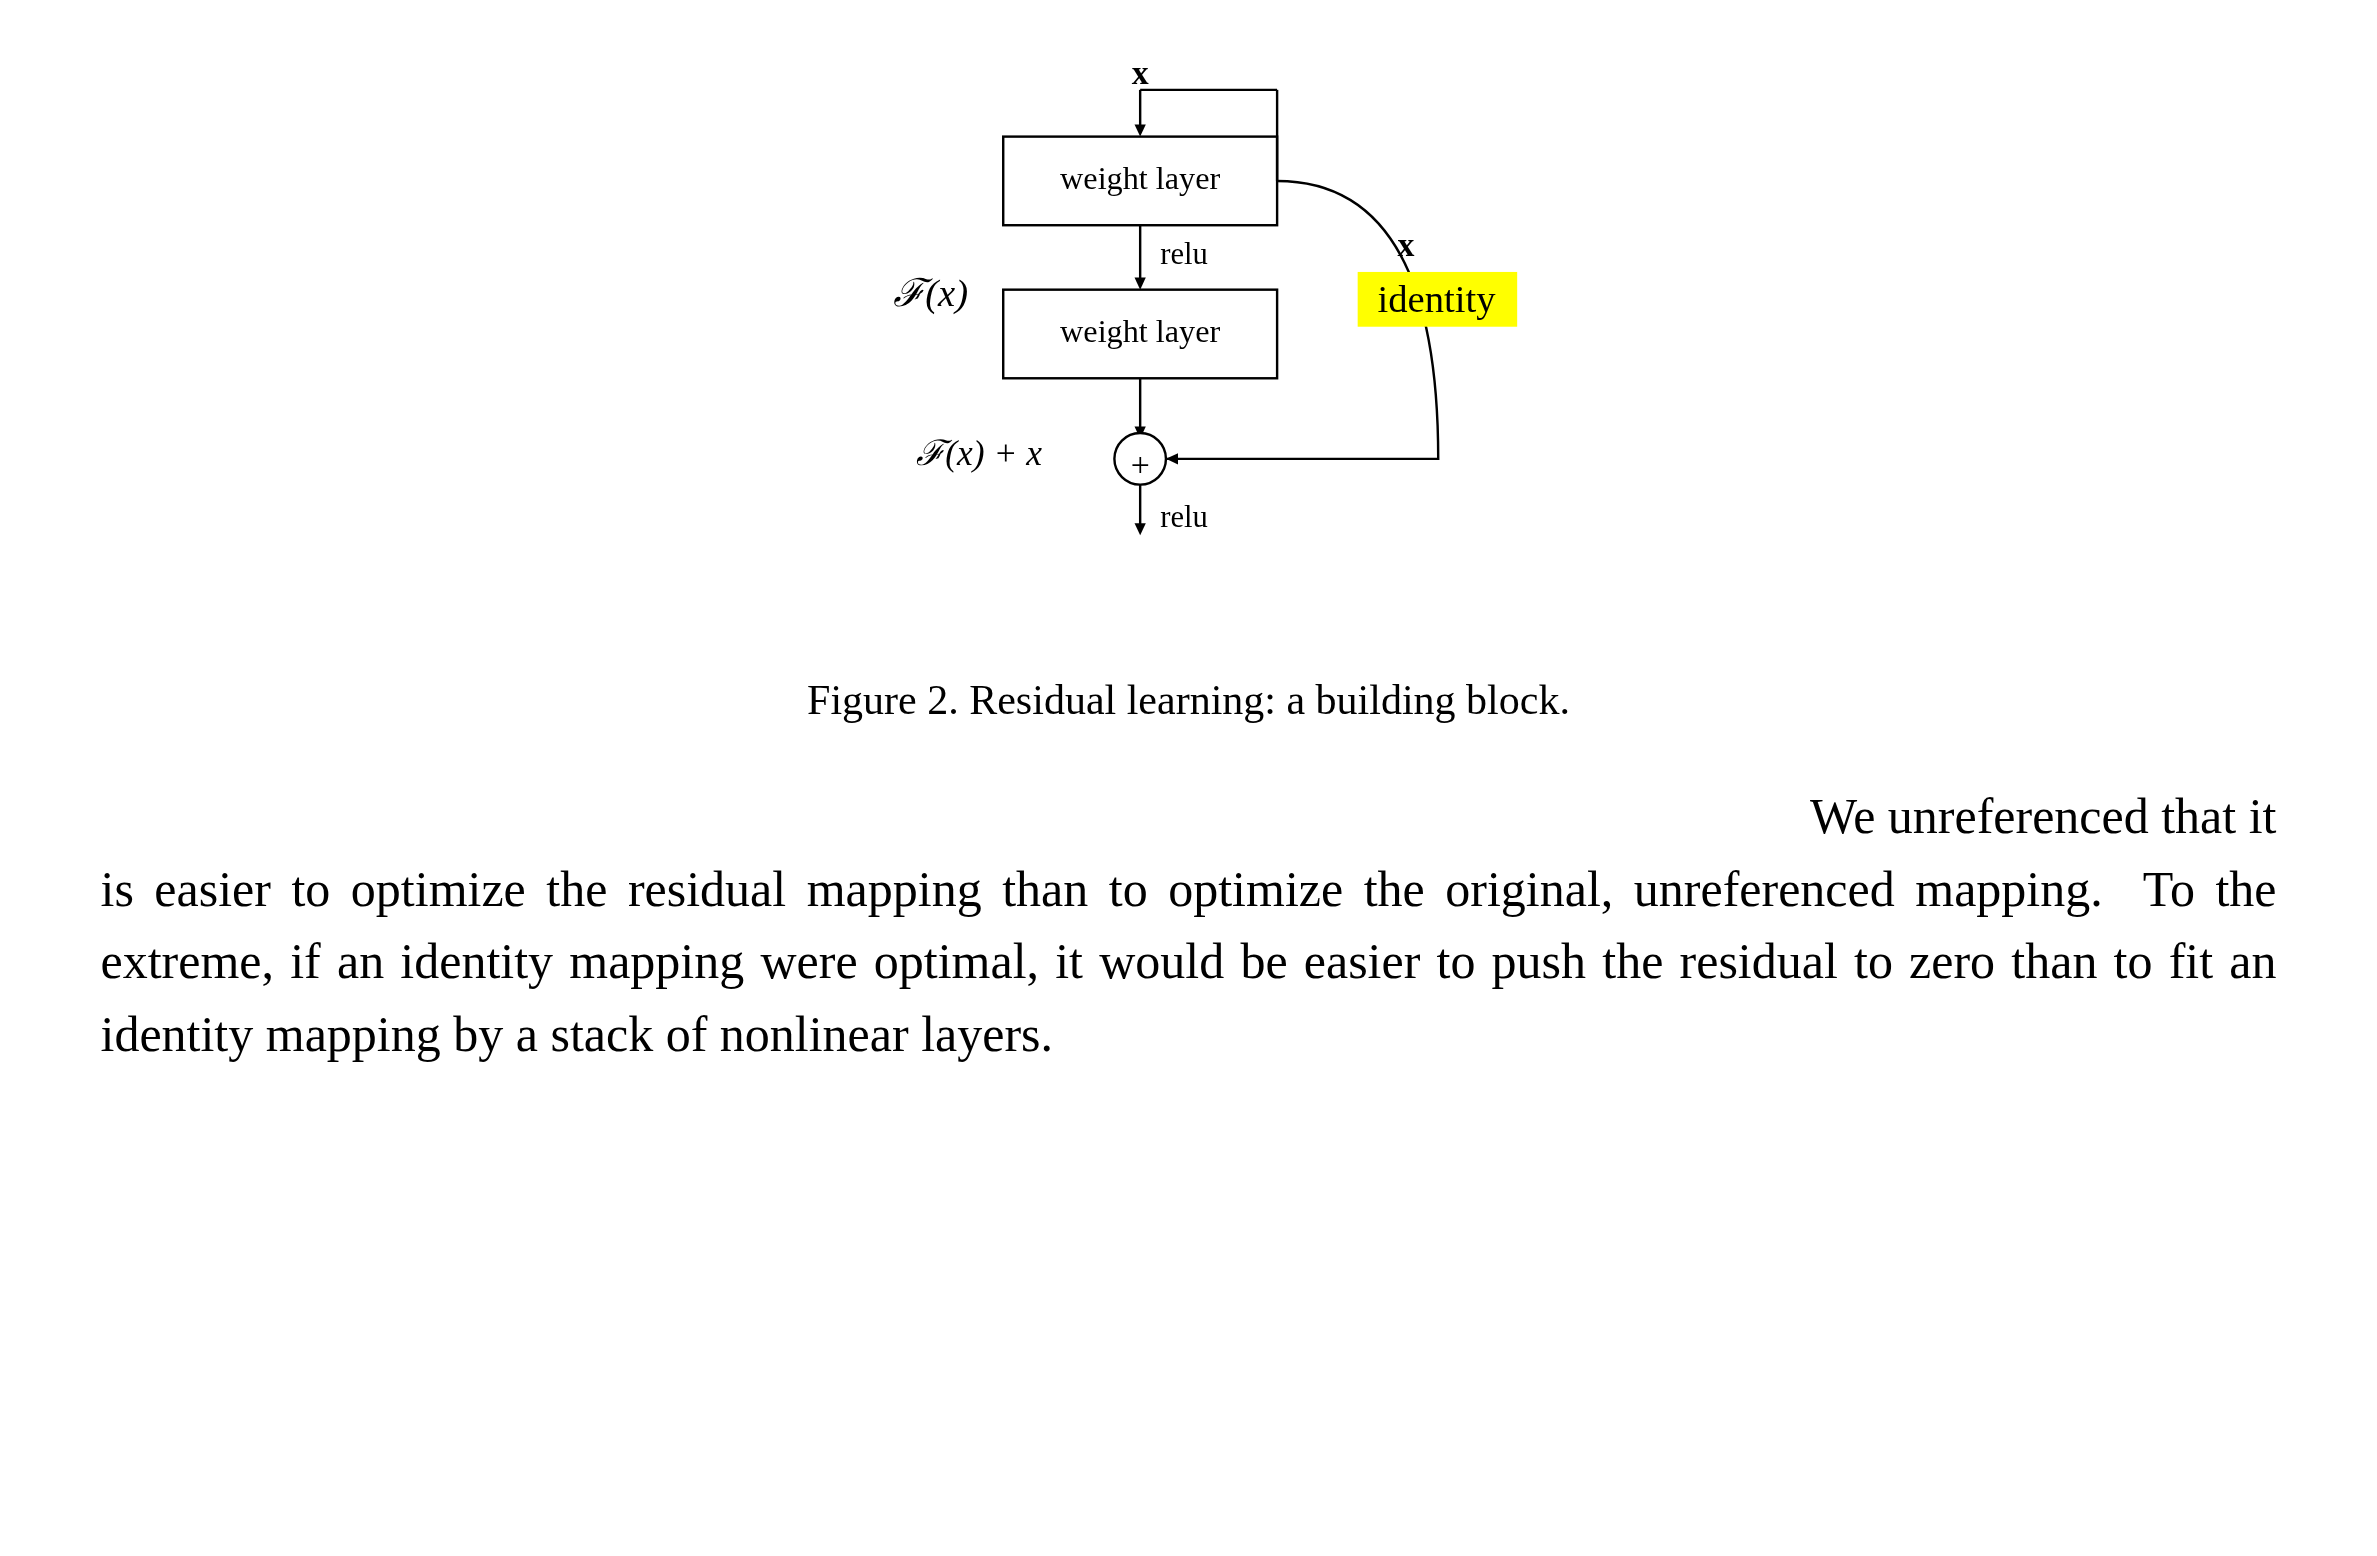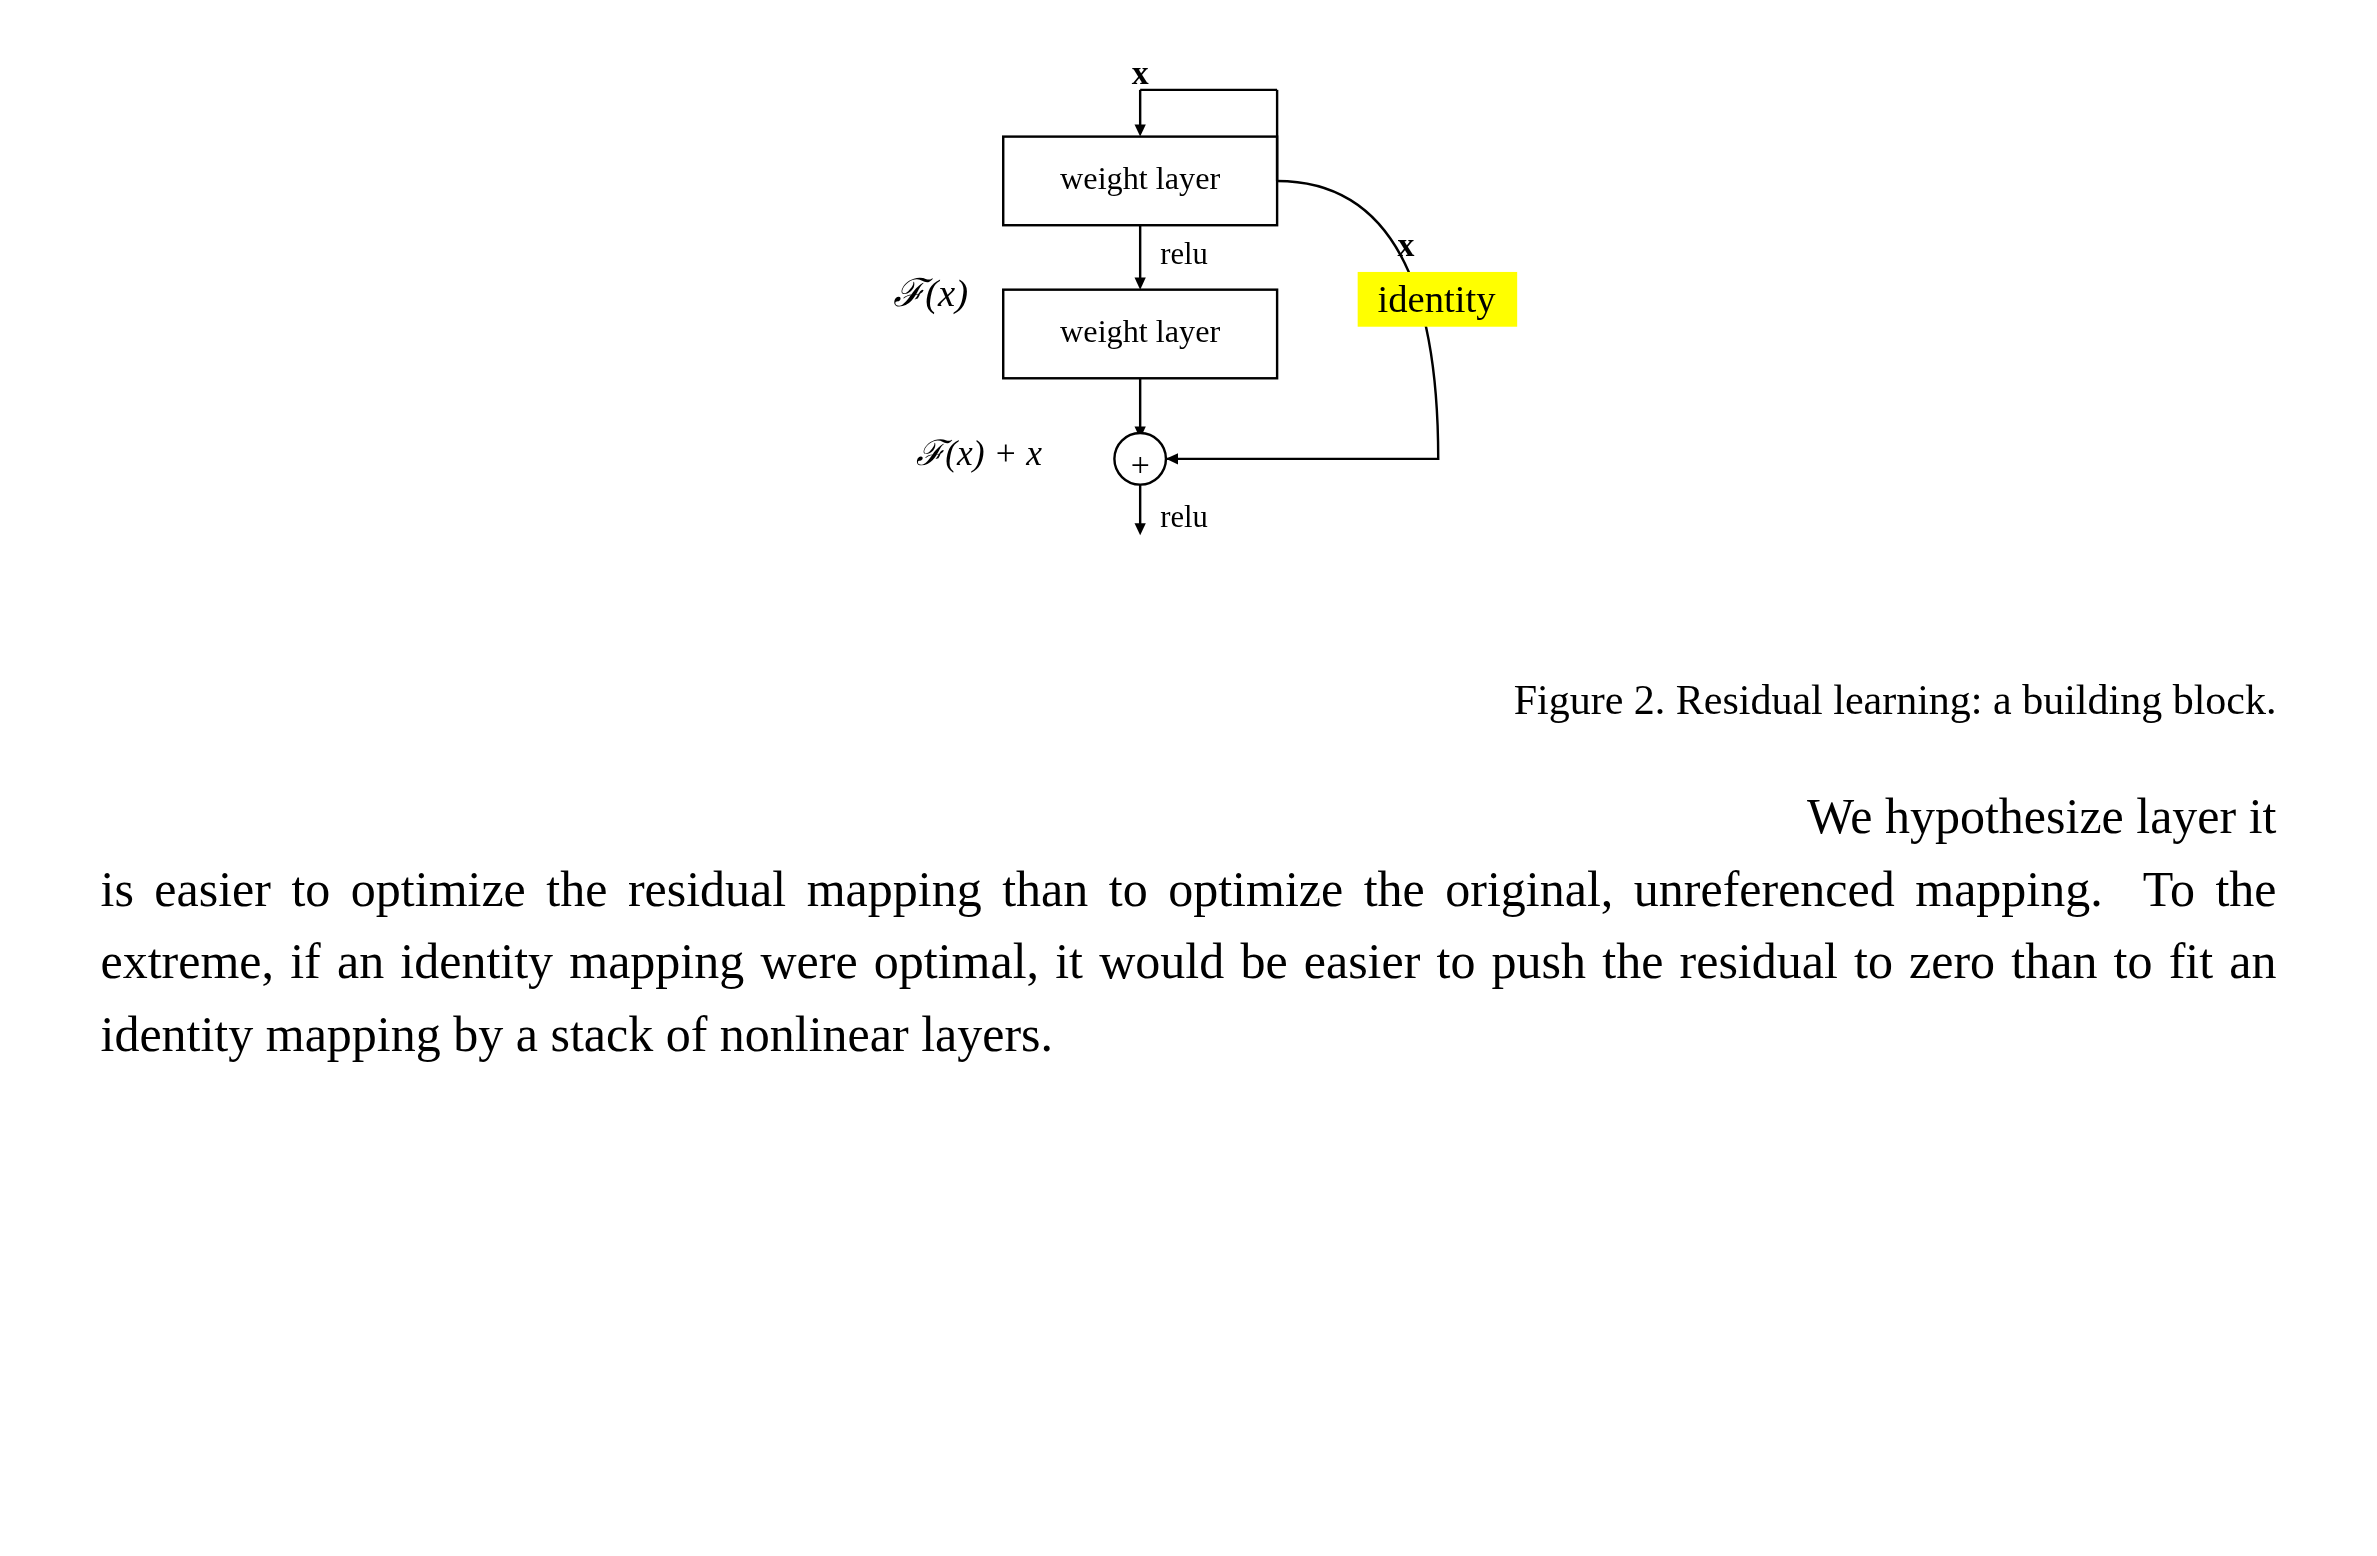--- a/index.html
+++ b/index.html
@@ -44,21 +44,21 @@
     
     .diagram-svg {
       width: 725px;
       height: 580px;
     }
 
     
     .figure-caption {
       font-size: 42px;
       font-weight: normal;
-      text-align: right;
+      text-align: center;
       margin-bottom: 56px;
       width: 100%;
     }
 
     
     .main-text {
       width: 100%;
       font-size: 50px;
       line-height: 1.45;
       text-align: justify;
@@ -122,21 +122,21 @@
       </svg>
     </div>
   </div>
 
   <div class="figure-caption">
     <span>Figure 2. Residual learning: a building block.</span>
   </div>
 
   <div class="main-text">
     <p>
-      <span style="display: block; text-align: right; margin-bottom: 0;">We hypothesize layer it</span>
+      <span style="display: block; text-align: right; margin-bottom: 0;">We unreferenced that it</span>
       is easier to optimize the residual mapping than to optimize
       the original, unreferenced mapping.&nbsp; To the extreme, if an
       identity mapping were optimal, it would be easier to push
       the residual to zero than to fit an identity mapping by a stack
       of nonlinear layers.
     </p>
   </div>
 
 </div>
 

